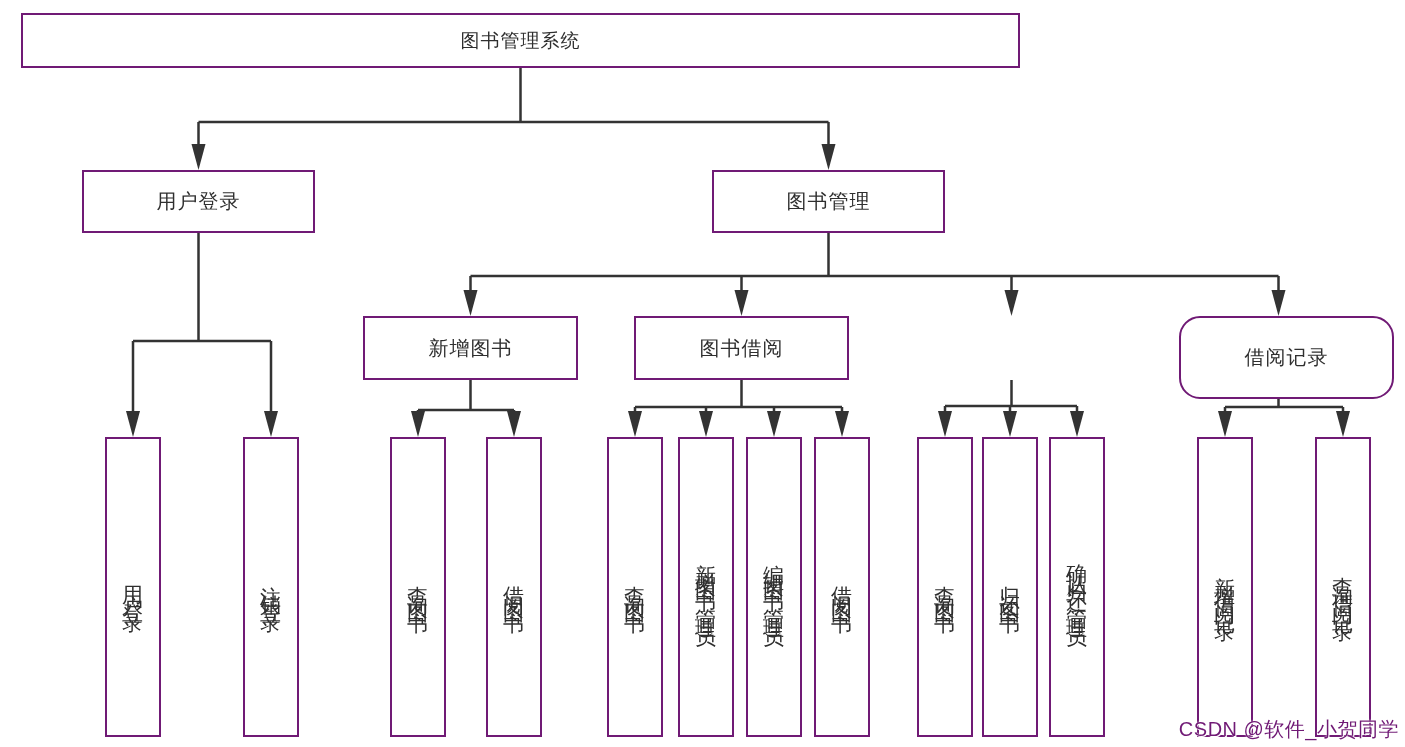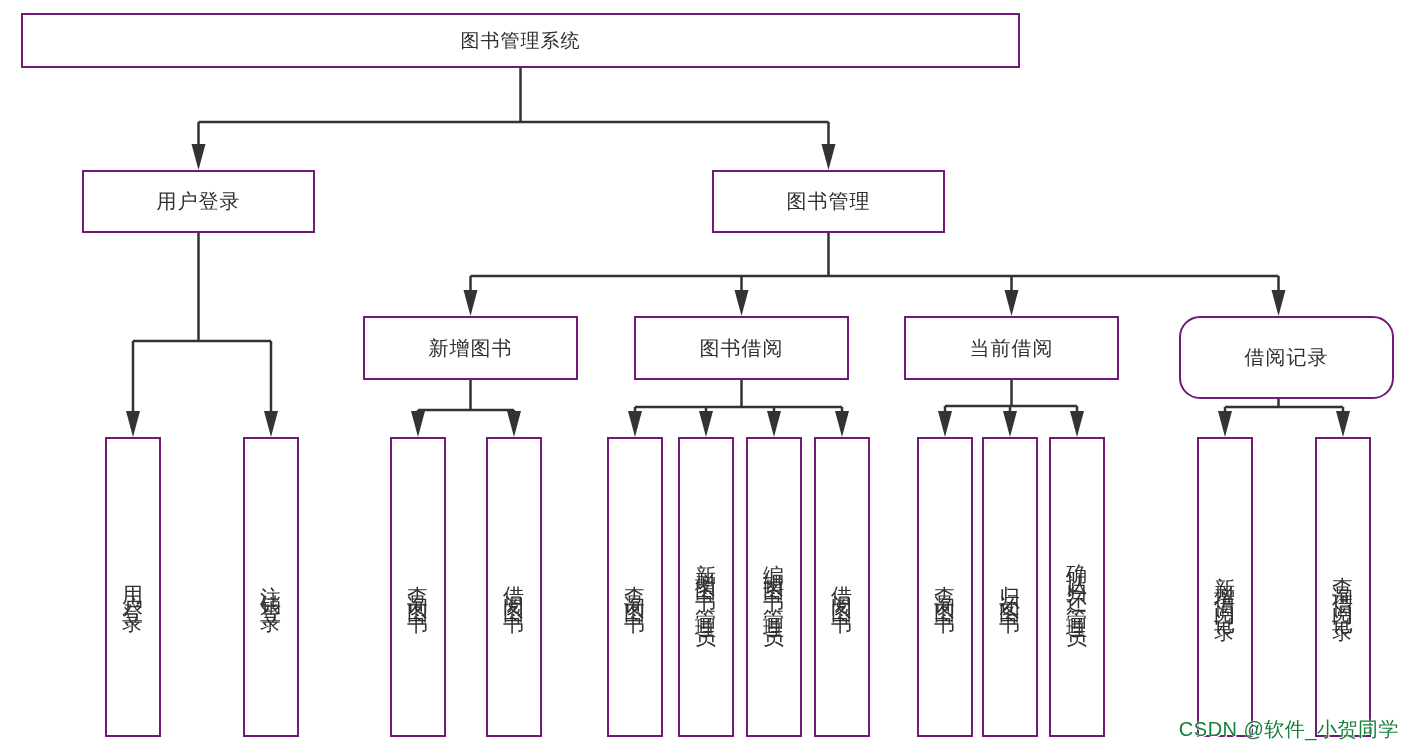--- a/index.html
+++ b/index.html
@@ -31,21 +31,21 @@
     font-size: 21px;
     letter-spacing: 9px;
     line-height: 1.1;
   }
   .watermark {
     position: absolute;
     right: 6px;
     bottom: 4px;
     z-index: 6;
     font-size: 20px;
-    color: #15803d;
+    color: #701a75;
     letter-spacing: 0.5px;
     text-shadow: 0 0 2px #ffffff, 1px 1px 0 #ffffff;
     white-space: nowrap;
   }
 </style>
 </head>
 <body>
 
 <div id="canvas">
 
@@ -102,23 +102,20 @@
   <div class="node" style="left:712px; top:170px; width:233px; height:63px;justify-content:center;">
     <span class="lbl">图书管理</span>
   </div>
 
   <div class="node" style="left:363px; top:316px; width:215px; height:64px;">
     <span class="lbl">新增图书</span>
   </div>
   <div class="node" style="left:634px; top:316px; width:215px; height:64px;">
     <span class="lbl">图书借阅</span>
   </div>
-  <div class="node" style="left:904px; top:316px; width:215px; height:64px;">
-    <span class="lbl">当前借阅</span>
-  </div>
   <div class="node" style="left:1179px; top:316px; width:215px; height:83px;border-radius:21px;">
     <span class="lbl">借阅记录</span>
   </div>
 
   <div class="node vnode" style="left:105px; top:437px; width:56px; height:300px;">
     <span class="lbl">用户登录</span>
   </div>
   <div class="node vnode" style="left:243px; top:437px; width:56px; height:300px;">
     <span class="lbl">注销登录</span>
   </div>

